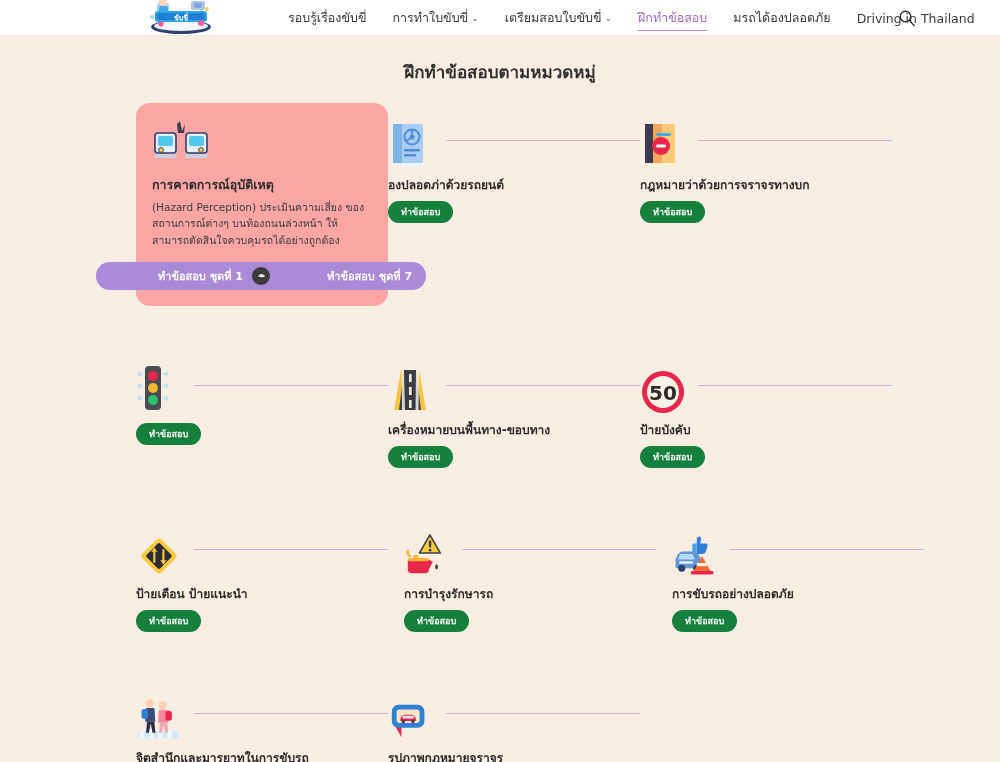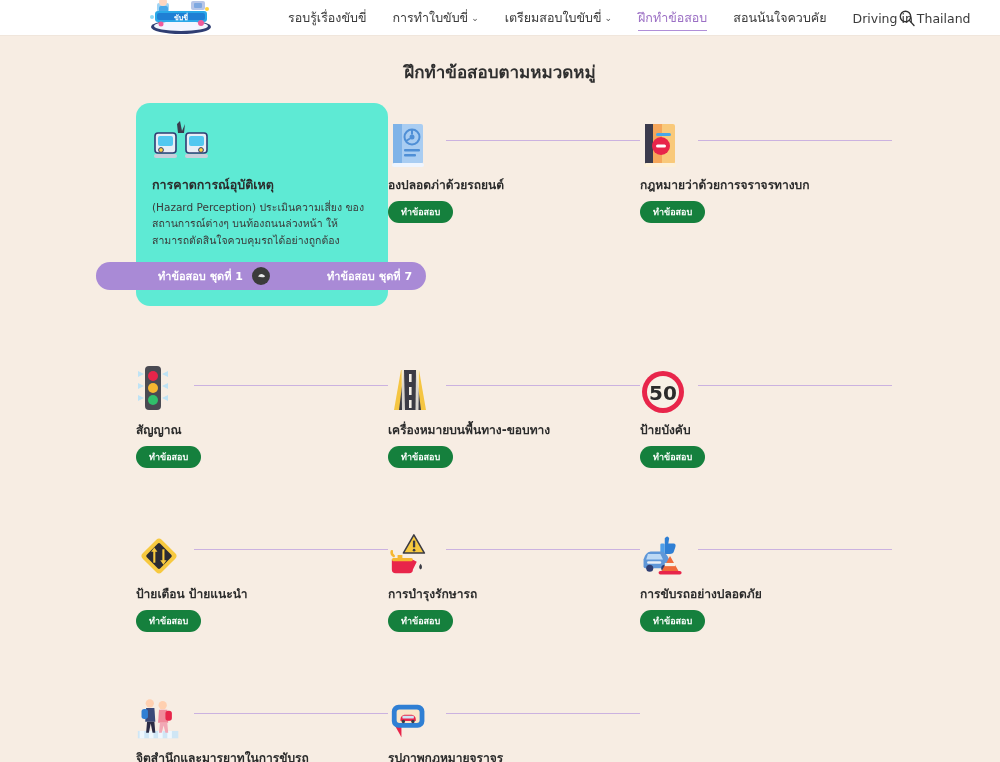--- a/index.html
+++ b/index.html
@@ -75,21 +75,21 @@
   }
   .cell {
     width: 270px;
     position: relative;
   }
 
   
   .featured {
     width: 252px;
     min-height: 196px;
-    background: #5eead4;
+    background: #fca5a5;
     border-radius: 14px;
     padding: 16px 18px 16px 16px;
     position: relative;
   }
   .featured .icon-wrap { height: 52px; }
   .featured h3 {
     font-size: 12.5px;
     font-weight: bold;
     color: #2b2b2b;
     margin-top: 4px;
@@ -163,21 +163,21 @@
     padding: 0 13px;
     border-radius: 11px;
     background: #15803d;
     color: #ffffff;
     font-size: 9px;
     font-weight: bold;
     cursor: pointer;
   }
 
   .r2 { margin-top: 42px; }
-  .r3 { margin-top: 44px; }
+  .r3 { margin-top: 44px; gap: 16px; }
   .r4 { margin-top: 44px; }
 </style>
 </head>
 <body>
 
 <div class="header">
 
   <div class="logo">
     <svg width="64" height="38" viewBox="0 0 64 38">
       <ellipse cx="32" cy="30" rx="30" ry="7" fill="#2f3e73"></ellipse>
@@ -206,21 +206,21 @@
       <span class="caret">⌄</span>
     </div>
     <div class="nav-item">
       <span>เตรียมสอบใบขับขี่</span>
       <span class="caret">⌄</span>
     </div>
     <div class="nav-item active">
       <span>ฝึกทำข้อสอบ</span>
     </div>
     <div class="nav-item">
-      <span>สอนน้นใจควบคัย</span>
+      <span>มรถได้องปลอดภัย</span>
     </div>
     <div class="nav-item">
       <span>Driving in Thailand</span>
     </div>
   </nav>
 
   <div class="search-btn">
     <svg width="18" height="18" viewBox="0 0 18 18">
       <circle cx="7.5" cy="7.5" r="5.2" fill="none" stroke="#333" stroke-width="1.4"></circle>
       <line x1="11.4" y1="11.4" x2="16" y2="16.5" stroke="#333" stroke-width="1.4" stroke-linecap="round"></line>
@@ -322,21 +322,20 @@
               <path d="M26 22 L32 19 L32 25 Z" fill="#bfe3f5"></path>
               <path d="M26 34 L32 31 L32 37 Z" fill="#bfe3f5"></path>
               <rect x="9" y="2" width="16" height="44" rx="4" fill="#4a4a52"></rect>
               <circle cx="17" cy="12" r="5" fill="#e8254a"></circle>
               <circle cx="17" cy="24" r="5" fill="#f5b731"></circle>
               <circle cx="17" cy="36" r="5" fill="#30c06a"></circle>
             </svg>
           </div>
           <div class="rule"></div>
         </div>
-        <div class="label">สัญญาณ</div>
         <div class="pill">ทำข้อสอบ</div>
       </div>
     </div>
 
     <div class="cell">
       <div class="cat">
         <div class="iconrow">
           <div class="catimg">
             <svg width="44" height="50" viewBox="0 0 44 50">
               <path d="M13 4 L31 4 L38 44 L6 44 Z" fill="#f5c542"></path>

